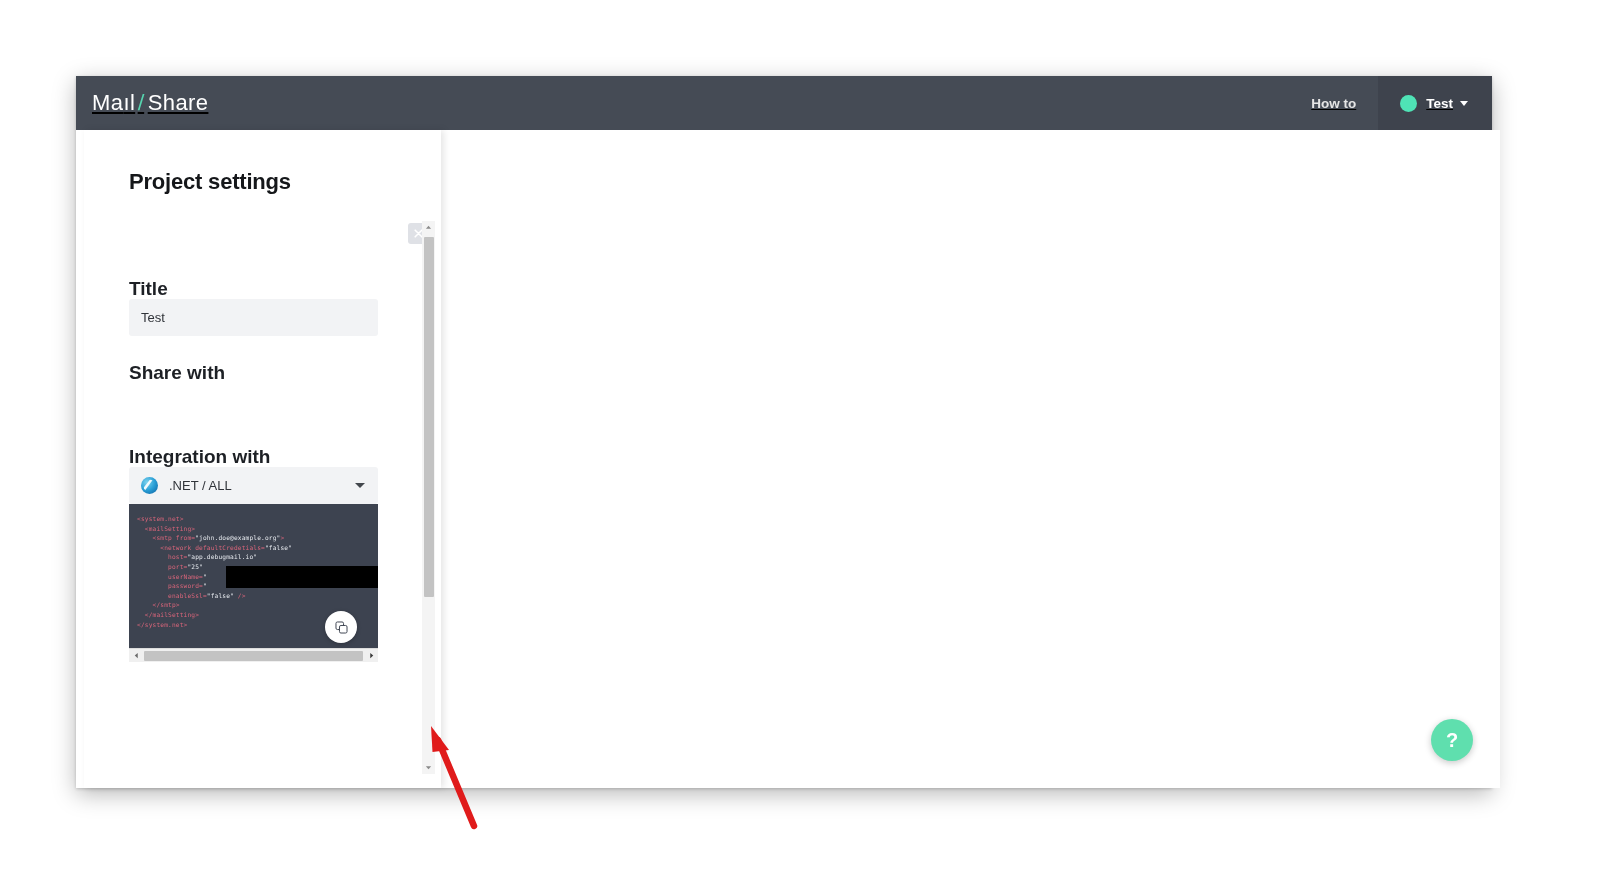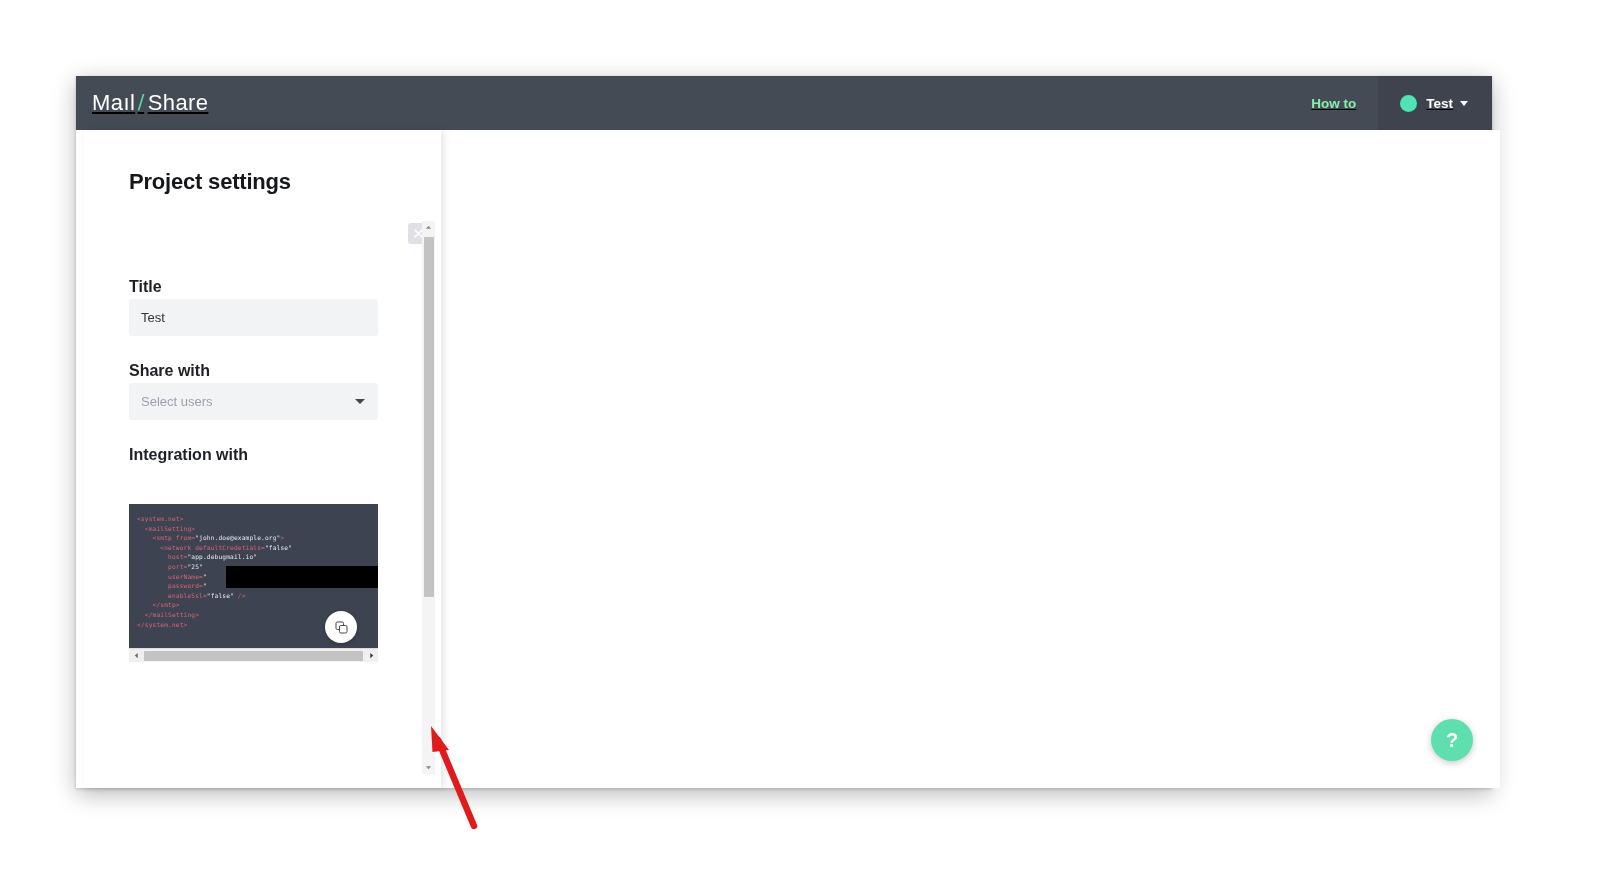--- a/index.html
+++ b/index.html
@@ -40,21 +40,21 @@
     font-weight: 300;
     transform: skewX(-2deg);
   }
   #header-right {
     margin-left: auto; height: 100%;
     display: flex; align-items: stretch;
   }
   #howto {
     display: flex; align-items: center;
     padding: 0 22px;
-    color: #86efac; font-size: 13.5px; font-weight: 700;
+    color: #e5e5e5; font-size: 13.5px; font-weight: 700;
     cursor: pointer;
   }
   #usermenu {
     display: flex; align-items: center;
     padding: 0 24px 0 22px;
     background: #3e434d;
     cursor: pointer;
   }
   #avatar {
     width: 17px; height: 17px; border-radius: 50%;
@@ -95,21 +95,21 @@
     position: absolute; left: 324px; top: 93px;
     width: 21px; height: 21px; border-radius: 3px;
     background: #dfe1e6;
     display: flex; align-items: center; justify-content: center;
     cursor: pointer;
   }
   #close-btn svg { display: block; }
 
   .field-label {
     position: absolute; left: 45px;
-    font-size: 16px; font-weight: 700; color: #1d2025;
+    font-size: 19px; font-weight: 700; color: #1d2025;
   }
   .field-box {
     position: absolute; left: 45px;
     width: 249px; height: 37px;
     background: #f2f3f5;
     border-radius: 3px;
     display: flex; align-items: center;
     padding: 0 12px;
     font-size: 13px;
   }
@@ -285,26 +285,27 @@
           <path d="M2.2 2.2 L8.8 8.8 M8.8 2.2 L2.2 8.8" stroke="#ffffff" stroke-width="1.6" stroke-linecap="round"></path>
         </svg>
       </div>
 
       <div class="field-label" id="lbl-title">Title</div>
       <div class="field-box" id="box-title">
         <span class="field-value">Test</span>
       </div>
 
       <div class="field-label" id="lbl-share">Share with</div>
-      <div class="field-box" id="box-share">
-        <span class="field-placeholder">Select users</span>
+
+      <div class="field-label" id="lbl-integration">Integration with</div>
+      <div class="field-box" id="box-integration">
+        <span id="dotnet-icon"></span>
+        <span class="field-value">.NET / ALL</span>
         <span class="sel-caret"></span>
       </div>
-
-      <div class="field-label" id="lbl-integration">Integration with</div>
 
       <div id="code-wrap">
         <div id="code-block">
           <pre id="code-pre">&lt;system.net&gt;
   &lt;mailSetting&gt;
     &lt;smtp from=<span class="str">"john.doe@example.org"</span>&gt;
       &lt;network defaultCredetials=<span class="str">"false"</span>
         host=<span class="str">"app.debugmail.io"</span>
         port=<span class="str">"25"</span>
         userName=<span class="str">"</span>

